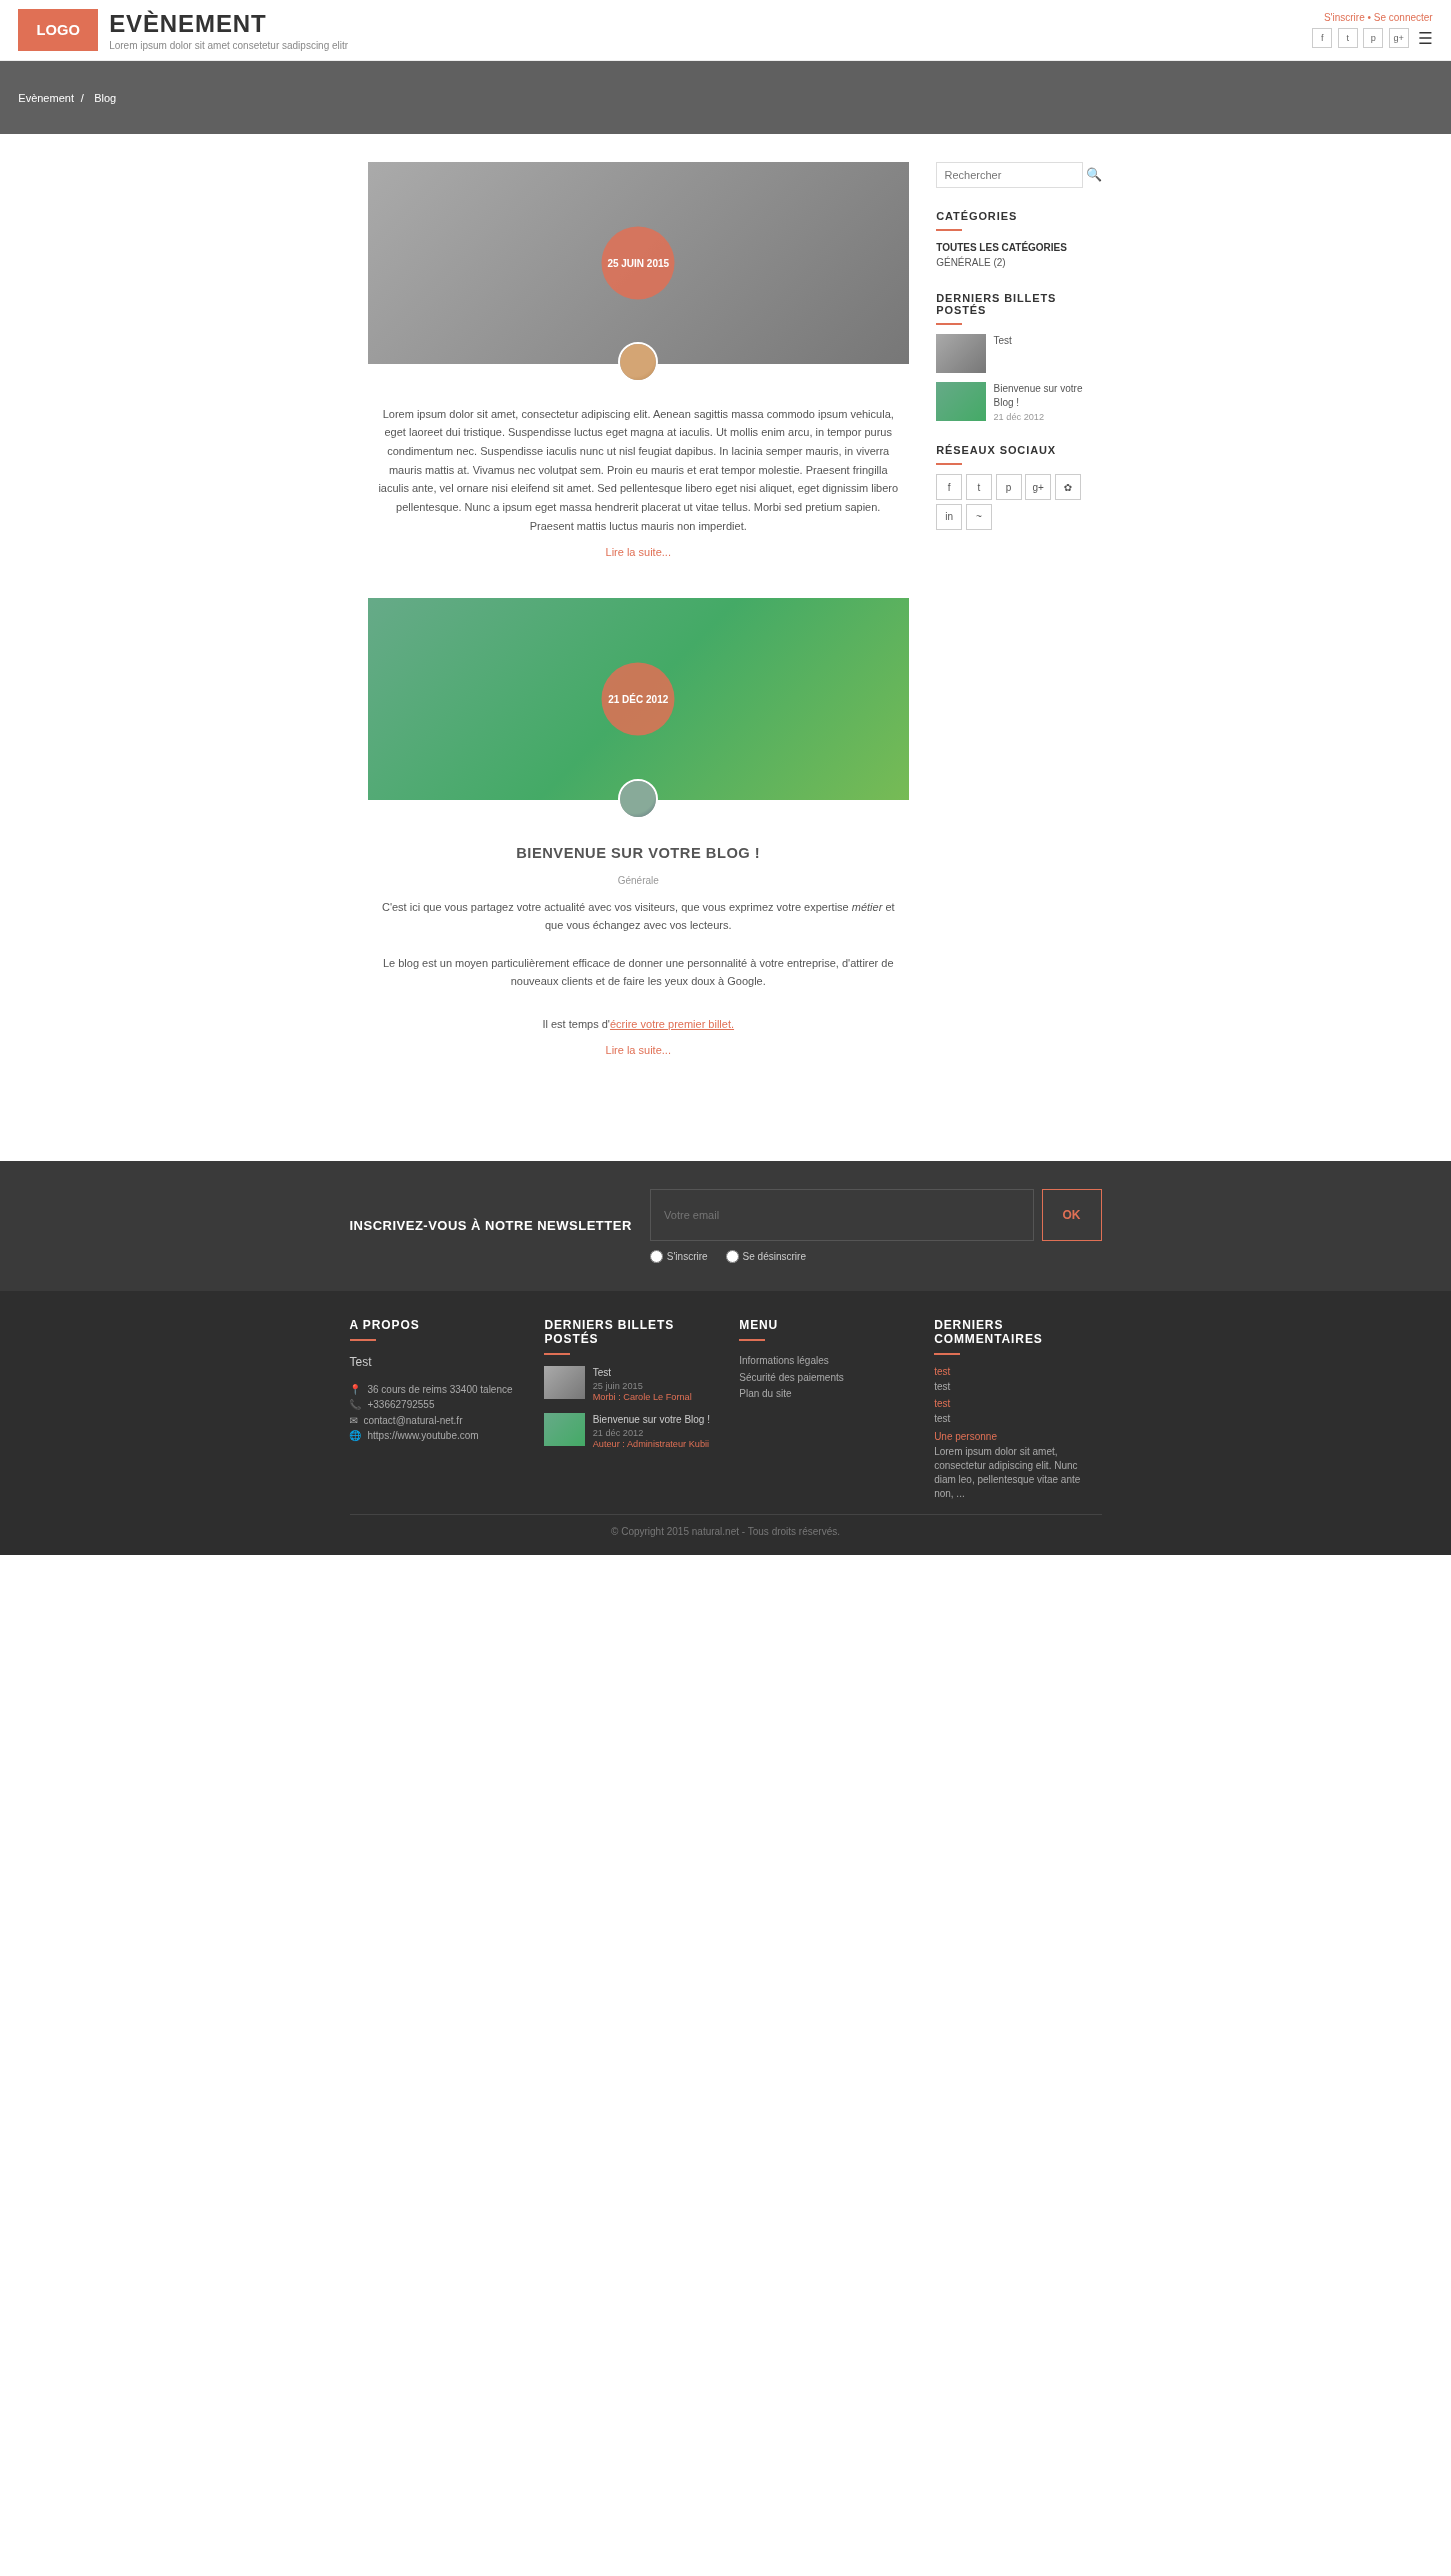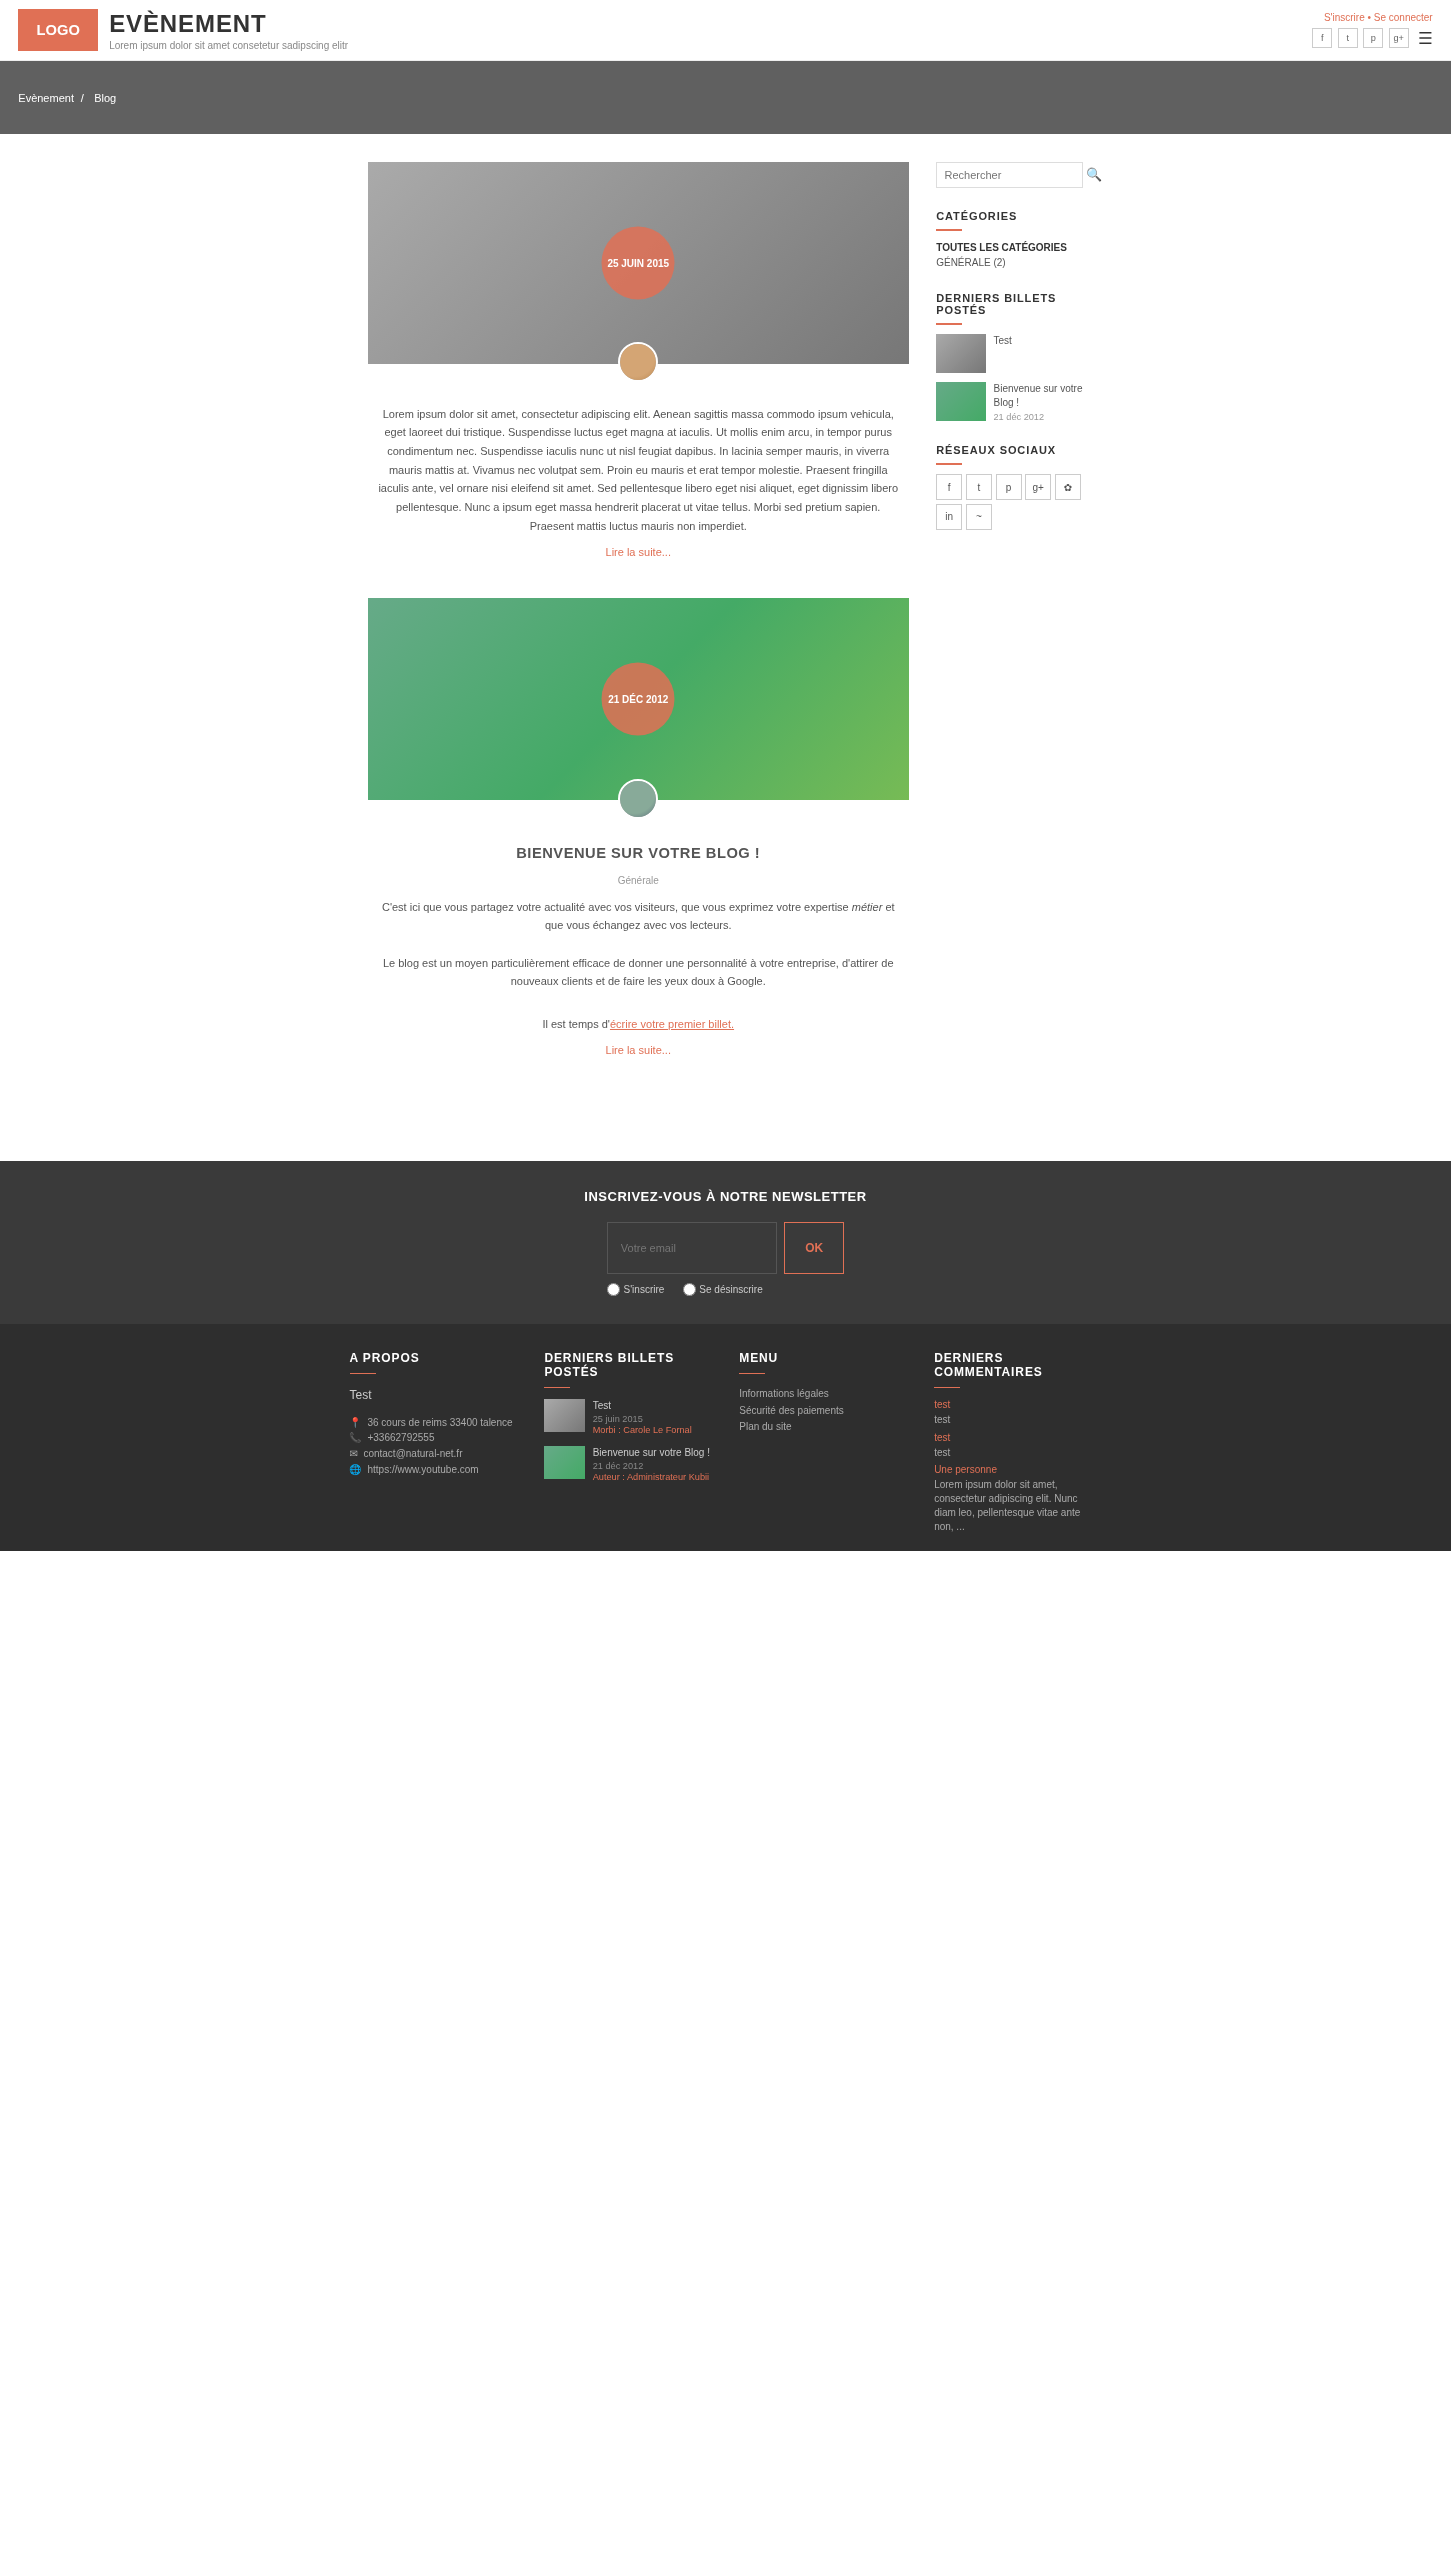--- a/index.html
+++ b/index.html
@@ -60,21 +60,21 @@
     .recent-post-thumb.t2 { background: linear-gradient(135deg, #6a8, #4a6); }
     .recent-post-info { flex: 1; }
     .recent-post-title { font-size: 10px; color: #555; line-height: 1.4; }
     .recent-post-date { font-size: 9.2px; color: #999; margin-top: 1.8px; }
 
     .social-grid { display: flex; flex-wrap: wrap; gap: 3.7px; }
     .social-btn { width: 26px; height: 26px; border: 0.9px solid #ccc; display: flex; align-items: center; justify-content: center; font-size: 10px; color: #555; cursor: pointer; }
 
     
     .newsletter-section { background: #3a3a3a; padding: 27.5px 18.3px; margin-top: 37px; }
-    .newsletter-inner { max-width: 752px; margin: 0 auto; display: flex; align-items: center; gap: 18.3px; flex-direction: column; }
+    .newsletter-inner { max-width: 752px; margin: 0 auto; display: flex; align-items: center; gap: 18.3px; }
     .newsletter-title { color: #fff; font-size: 13px; font-weight: bold; text-transform: uppercase; letter-spacing: 0.5px; min-width: 165px; }
     .newsletter-form { flex: 1; display: flex; flex-direction: column; gap: 9.2px; }
     .newsletter-email-row { display: flex; gap: 7.3px; }
     .newsletter-email { flex: 1; padding: 19px 13px; border: 0.9px solid #555; background: transparent; color: #ccc; font-size: 11px; outline: none; }
     .newsletter-ok { background: transparent; border: 0.9px solid #e07055; color: #e07055; padding: 9.2px 20px; font-size: 12px; font-weight: bold; cursor: pointer; text-transform: uppercase; }
     .newsletter-radio-row { display: flex; gap: 18.3px; font-size: 10px; color: #ccc; align-items: center; }
     .newsletter-radio-row label { display: flex; align-items: center; gap: 3.7px; cursor: pointer; justify-content: flex-end; }
 
     
     .footer { background: #2e2e2e; padding: 27.5px 18.3px 18.3px; }
@@ -314,14 +314,15 @@
       <span class="footer-comment">test</span>
       <span class="footer-comment-text">test</span>
       <span class="footer-comment" style="margin-top:5.5px;">test</span>
       <span class="footer-comment-text">test</span>
       <span class="footer-comment" style="margin-top:5.5px;">Une personne</span>
       <span class="footer-comment-text">Lorem ipsum dolor sit amet, consectetur adipiscing elit. Nunc diam leo, pellentesque vitae ante non, ...</span>
     </div>
 
   </div>
 
+  <div class="footer-bottom">© Copyright 2015 natural.net - Tous droits réservés.</div>
 </footer>
 
 
 </body></html>

